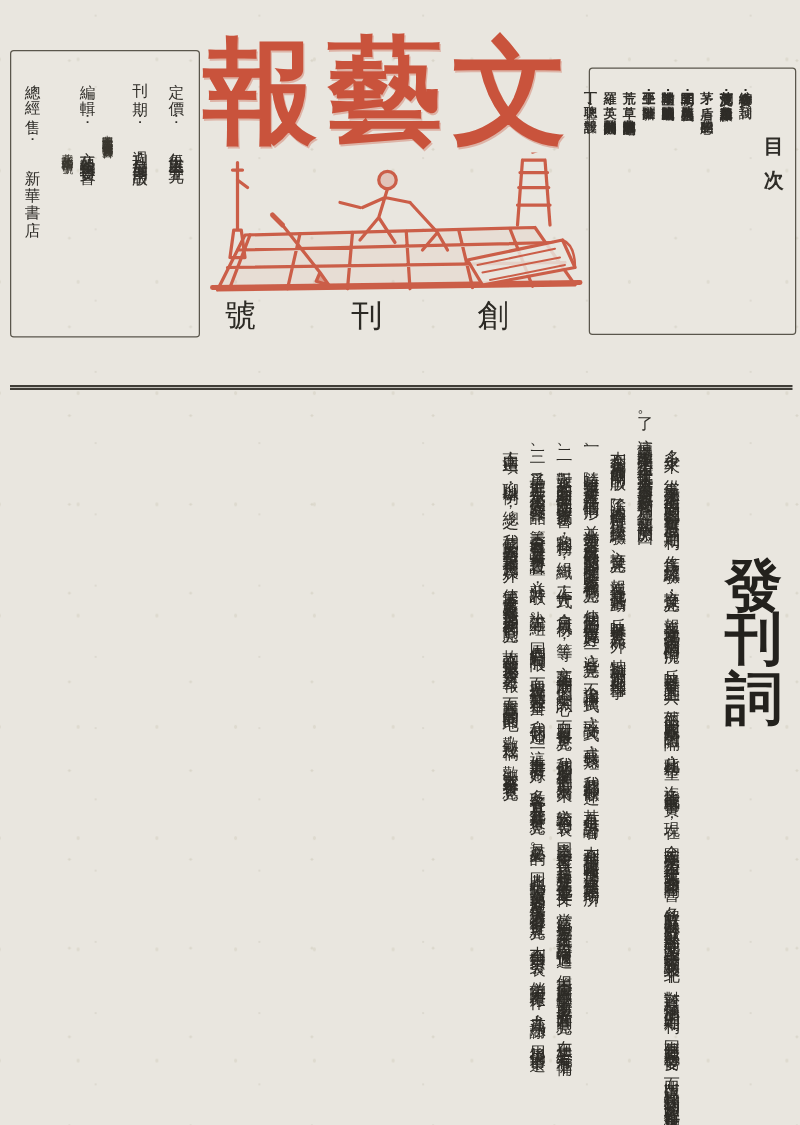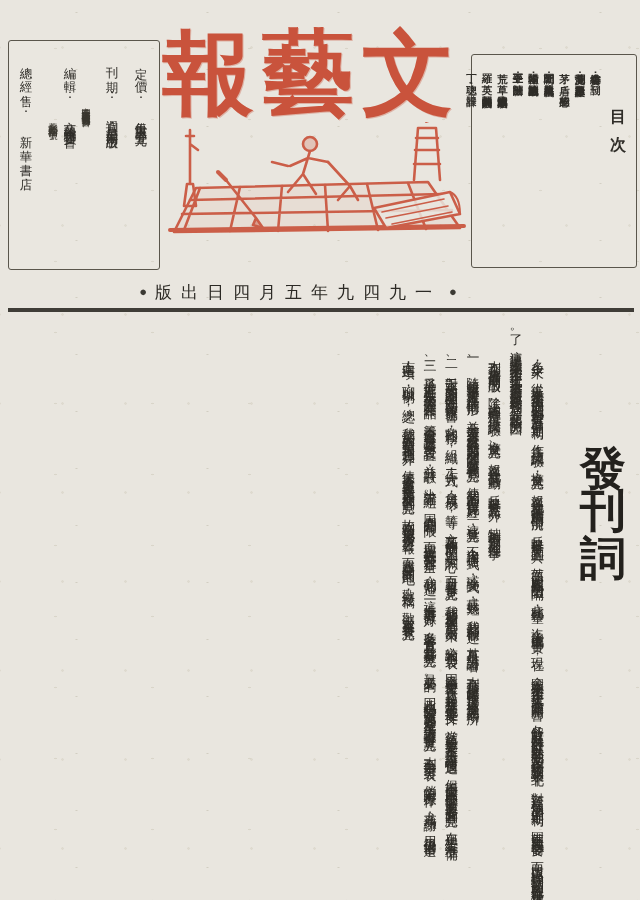--- a/index.html
+++ b/index.html
@@ -160,23 +160,21 @@
           <div class="toc-entry"><span class="toc-author">王朝聞：</span><span>爲政策服務與公式主義</span></div>
           <div class="toc-entry"><span class="toc-author">陽翰笙：</span><span>略論國統區的戲劇運動</span></div>
           <div class="toc-entry"><span class="toc-author">王亞平：</span><span>關於推陳出新</span></div>
           <div class="toc-entry"><span class="toc-author">荒 草：</span><span>東北人民解放軍的演唱運動</span></div>
           <div class="toc-entry"><span class="toc-author">羅 英：</span><span>熱烈開展中的兵演兵運動</span></div>
           <div class="toc-entry"><span class="toc-author">丁 聰：</span><span>報頭設計</span></div>
         </div>
     </div>
   </div>
 
-  <div class="dateline">
-    <span class="bullet">●</span><span class="date-rtl">版出日四月五年九四九一</span><span class="bullet">●</span>
-  </div>
+  <div class="issue-label">號刊創</div>
 
   <div class="header-rule"></div>
 
   <div class="article">
     <div class="article-text">
         <p>多少年來，從事文學藝術工作的朋友們都希望有這麼一個定期刊，作爲交流經驗，交換意見，報導各地文學藝術活動的情況，反映群衆意見的工具。然而由於客觀形勢的阻隔，此種希望，迄未能成爲事實。現在，全國文學藝術工作者代表大會即將開會，各解放區以及解放區以外各地的文藝工作者陸續到來了北平，對於這樣一個小型的定期刊，固然更其感得需要，而出版這樣一個刊物的客觀條件也大體具備了。這便是全國文學藝術工作者代表大會籌備委員會決定要發刊這一個「文藝報」的原因。</p>
         <p>本刊在大會籌備期間出版，除了上述的經常目標（交換經驗、交換意見、報導各地文藝活動、反映群衆意見）而外，特別希望做到下列幾件事：</p>
         <p>一、隨時報導籌委會工作進行的情形，並十分希望籌委會以外的文藝界朋友們隨時多多給我們意見，使我們的工作做得更好些。這些意見，不論用通信式，或論文式，或長或短，我們都極歡迎。其有足供討論者，本刊甚願提供篇幅作爲廣泛交換意見的場所。</p>
         <p>二、對于將來的新的全國性的文藝作家協會，它的任務，組織，工作方式，會員成份，等等，文藝工作的朋友們一定十分關心，而且有很多意見；我們希望朋友們把意見寫出來，交給本刊發表。因爲籌委會工作之一是起草章程及其他重要文件，當然這些規章要在大會上討論而後通過，但籌委會同人極願于事前多聽各方面的意見，在思想上先有一準備。</p>
         <p>三、爲了推薦近五六年來優秀的文藝作品，籌委會已有評選委員會之設置，並分詩歌，小說等五組。同人們見聞有限，而搜羅書刊亦苦難齊全。我們知道，這一件事若要做好，多聽各方意見（尤其群衆意見），是必要的。因此也十分盼望文藝界朋友及廣大讀者群多提意見，本刊自樂于發表。倘蒙附寄原作，尤爲感謝，用後仍當奉還。</p>

